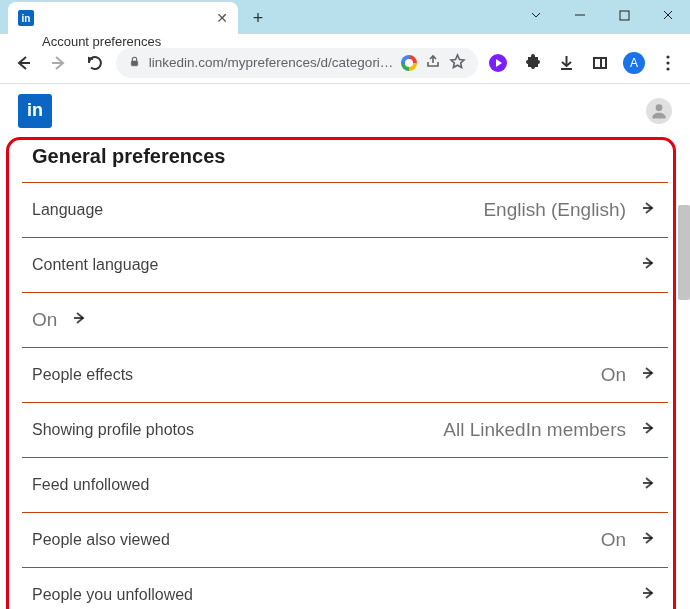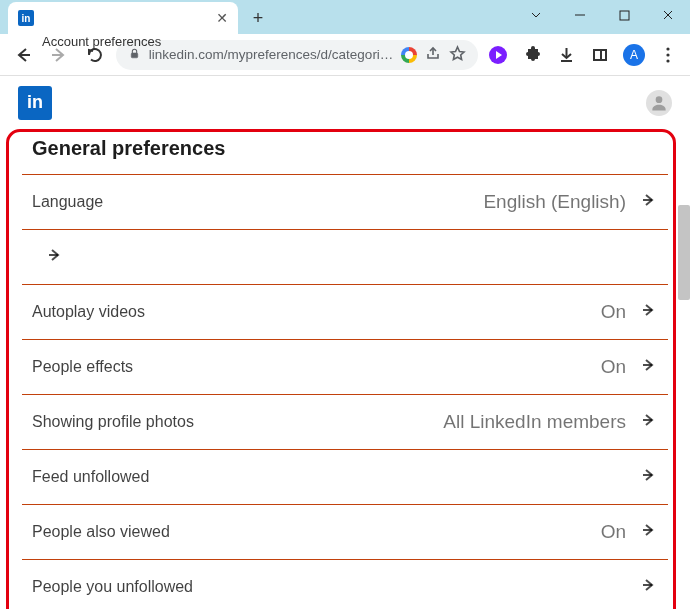--- a/index.html
+++ b/index.html
@@ -8,21 +8,21 @@
   .titlebar { height: 34px; background: #b8e0ec; display: flex; align-items: flex-start; position: relative; }
   .tab { background: #fff; border-radius: 8px 8px 0 0; height: 32px; margin-top: 2px; margin-left: 8px; display: flex; align-items: center; padding: 0 10px; gap: 8px; min-width: 230px; }
   .tab-favicon { width: 16px; height: 16px; background: #0a66c2; color: #fff; font-weight: 700; font-size: 10px; display: flex; align-items: center; justify-content: center; border-radius: 2px; }
   .tab-title { font-size: 13px; color: #333; flex: 1; margin-top: 47px; }
   .tab-close { font-size: 14px; color: #555; }
   .newtab { width: 28px; height: 28px; display: flex; align-items: center; justify-content: center; font-size: 18px; color: #333; margin-left: 6px; margin-top: 4px; }
   .win-controls { position: absolute; right: 0; top: 0; display: flex; }
   .win-btn { width: 44px; height: 30px; display: flex; align-items: center; justify-content: center; }
   .win-btn svg { stroke: #222; stroke-width: 1; fill: none; }
   
-  .toolbar { height: 42px; background: #fff; display: flex; align-items: center; padding: 0 8px; gap: 6px; border-bottom: 1px solid #e0e0e0; }
+  .toolbar { height: 42px; background: #fff; display: flex; align-items: center; padding: 0 8px; gap: 6px; border-bottom: 1px solid #e0e0e0; margin-top: 8px; }
   .tb-icon { width: 30px; height: 30px; display: flex; align-items: center; justify-content: center; border-radius: 50%; }
   .tb-icon svg { stroke: #333; stroke-width: 2; fill: none; }
   .tb-icon.dim svg { stroke: #aaa; }
   .omnibox { flex: 1; height: 30px; background: #f1f3f4; border-radius: 15px; display: flex; align-items: center; padding: 0 12px; gap: 8px; font-size: 13.5px; color: #5f6368; }
   .omnibox .lock svg { width: 13px; height: 13px; stroke: #5f6368; fill:#5f6368; }
   .omnibox-url { flex: 1; overflow: hidden; white-space: nowrap; }
   .gicon { width:16px; height:16px; border-radius:50%; background: conic-gradient(#ea4335 0 90deg,#fbbc05 90deg 180deg,#34a853 180deg 270deg,#4285f4 270deg 360deg); position:relative;}
   .gicon::after{content:"";position:absolute;inset:4px;background:#fff;border-radius:50%;}
   .ext-icon { width:28px;height:28px;display:flex;align-items:center;justify-content:center;}
   .play-circle{width:18px;height:18px;border-radius:50%;background:#7b1fff;display:flex;align-items:center;justify-content:center;}
@@ -169,30 +169,30 @@
       <span class="pref-label">Language</span>
       <span class="pref-tail">
           <span class="pref-value">English (English)</span>
           <span class="arrow"><svg width="18" height="18">
               <polyline points="6,4 12,9 6,14"></polyline>
               <line x1="3" y1="9" x2="12" y2="9"></line>
             </svg></span>
         </span>
     </div>
     <div class="pref-row">
+      <span class="pref-label">Content language</span>
       <span class="pref-tail">
           <span class="pref-value"></span>
           <span class="arrow"><svg width="18" height="18">
               <polyline points="6,4 12,9 6,14"></polyline>
               <line x1="3" y1="9" x2="12" y2="9"></line>
             </svg></span>
         </span>
     </div>
     <div class="pref-row">
-      <span class="pref-label">Autoplay videos</span>
       <span class="pref-tail">
           <span class="pref-value">On</span>
           <span class="arrow"><svg width="18" height="18">
               <polyline points="6,4 12,9 6,14"></polyline>
               <line x1="3" y1="9" x2="12" y2="9"></line>
             </svg></span>
         </span>
     </div>
     <div class="pref-row">
       <span class="pref-label">People effects</span>

